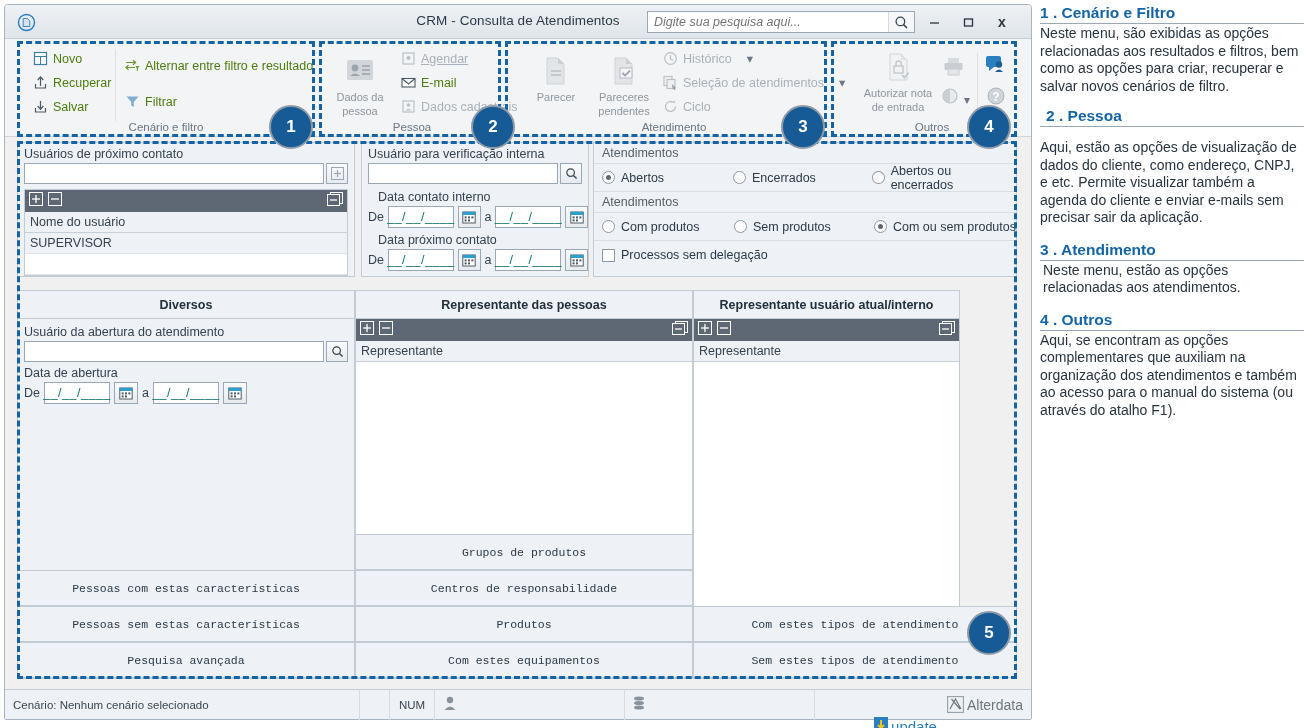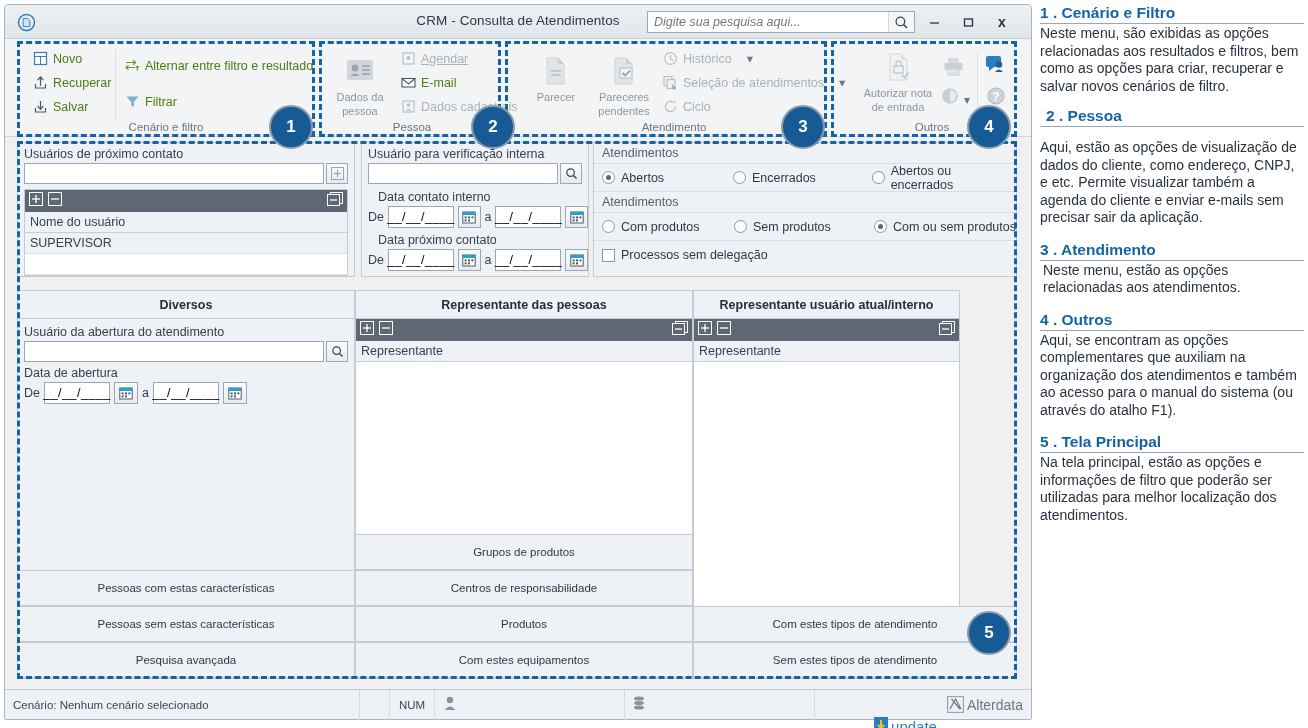--- a/index.html
+++ b/index.html
@@ -140,21 +140,21 @@
     height: 21px; background: #eef1f5; border-bottom: 1px solid #dfe4e9;
     display: flex; align-items: center; padding-left: 5px;
     font-size: 12.5px; color: #34424f;
   }
   .grid-blank { background: #fff; }
 
   
   .dt-row { display: flex; align-items: center; gap: 4px; font-size: 12.5px; color: #34424f; }
   .dt-field {
     width: 66px; height: 22px; background: #fff; border: 1px solid #9aa7b4;
-    font-size: 12.5px; color: #000000; display: flex; align-items: center;
+    font-size: 12.5px; color: #0f766e; display: flex; align-items: center;
     justify-content: center; letter-spacing: .5px; font-family:"Liberation Sans", sans-serif;
   }
   .cal-btn {
     width: 24px; height: 22px; background: linear-gradient(#fafbfc,#e7ebee);
     border: 1px solid #9aa7b4; display:flex; align-items:center; justify-content:center;
   }
 
   
   .sec-label {
     font-size: 12.5px; color: #55606b; padding: 3px 0 3px 8px;
@@ -178,21 +178,21 @@
   .panel-head {
     height: 28px; background: #eef1f5; border-bottom: 1px solid #c3cbd3;
     display: flex; align-items: center; justify-content: center;
     font-size: 12.5px; font-weight: bold; color: #22303c;
   }
 
   
   .abtn {
     position: absolute; background: #eef1f5; border: 1px solid #c3cbd3;
     display: flex; align-items: center; justify-content: center;
-    font-size: 11.5px; color: #2b3a48;
+    font-size: 11.5px; color: #2b3a48; font-family: Liberation Mono, monospace;
   }
 
   
   .statusbar {
     position: absolute; left: 0; right: 0; bottom: 0; height: 30px;
     background: #eef1f5; border-top: 1px solid #c3cbd3;
     display: flex; align-items: center;
   }
   .sb-cell { height: 30px; display:flex; align-items:center; padding: 0 8px; border-right: 1px solid #d6dce2; font-size: 11.5px; color:#3a4753; }
 
@@ -804,19 +804,15 @@
       <p style="margin-top:12px">Aqui, estão as opções de visualização de dados do cliente, como endereço, CNPJ, e etc. Permite visualizar também a agenda do cliente e enviar e-mails sem precisar sair da aplicação.</p>
     </div>
     <div class="sec sp">
       <h3>3 . Atendimento</h3>
       <p style="padding-left:3px">Neste menu, estão as opções relacionadas aos atendimentos.</p>
     </div>
     <div class="sec sp">
       <h3>4 . Outros</h3>
       <p>Aqui, se encontram as opções complementares que auxiliam na organização dos atendimentos e também ao acesso para o manual do sistema (ou através do atalho F1).</p>
     </div>
-    <div class="sec sp">
-      <h3>5 . Tela Principal</h3>
-      <p>Na tela principal, estão as opções e informações de filtro que poderão ser utilizadas para melhor localização dos atendimentos.</p>
-    </div>
   </div>
 
 </div>
 
 </body></html>

